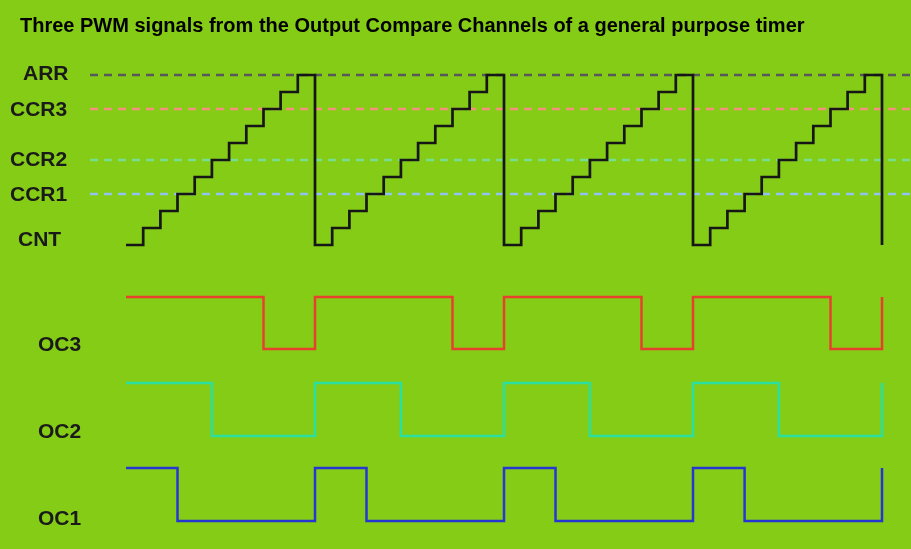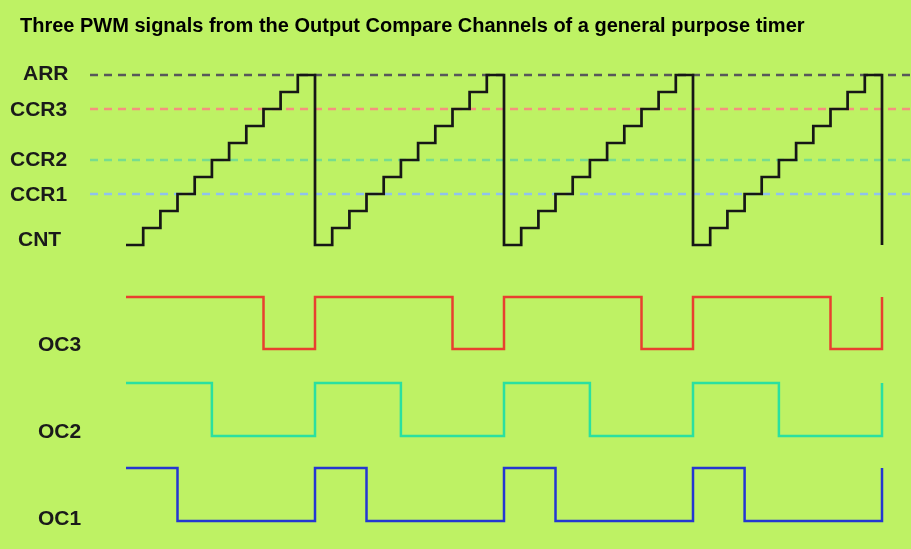--- a/index.html
+++ b/index.html
@@ -4,21 +4,21 @@
 <style>
   html, body {
     margin: 0;
     padding: 0;
     background: #ffffff;
   }
   .stage {
     position: relative;
     width: 911px;
     height: 549px;
-    background: #bef264;
+    background: #84cc16;
     overflow: hidden;
   }
   svg {
     display: block;
   }
   .title-text {
     font-family: "Liberation Sans", sans-serif;
     font-weight: bold;
     font-size: 20px;
   }

